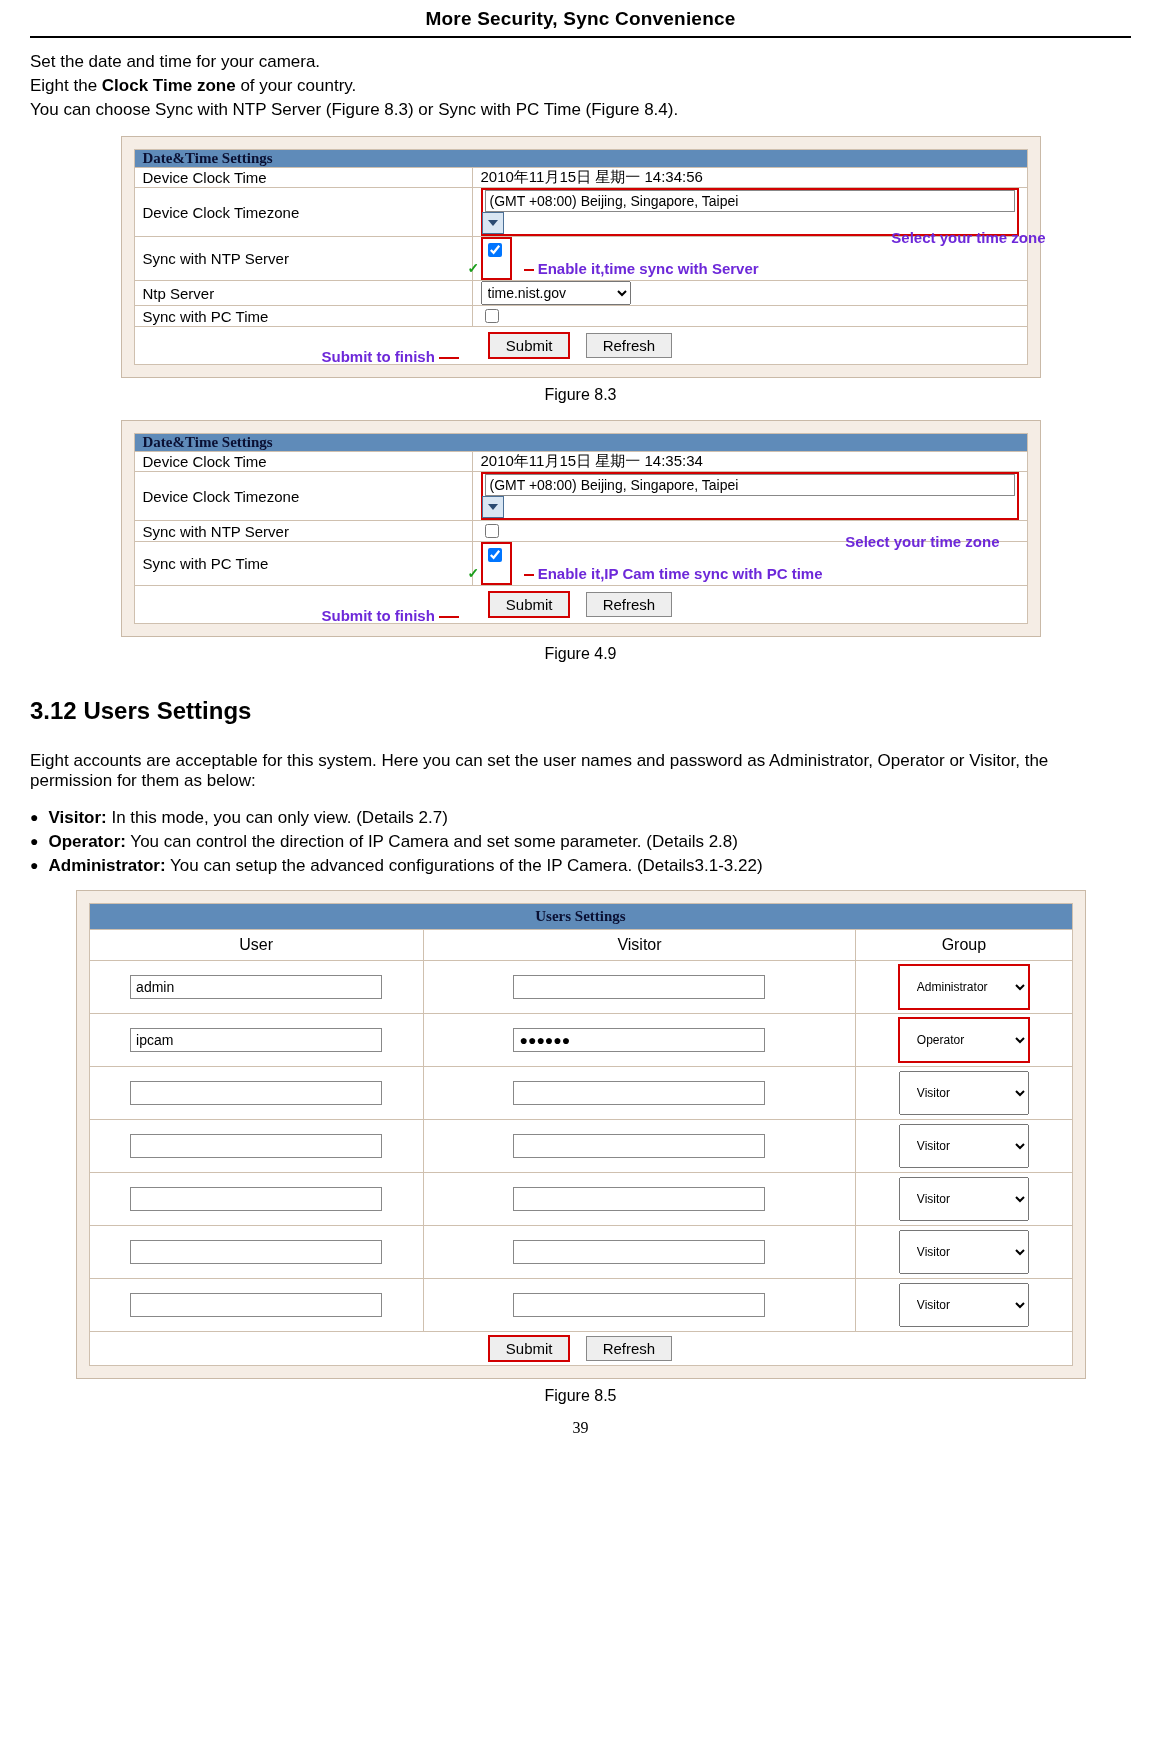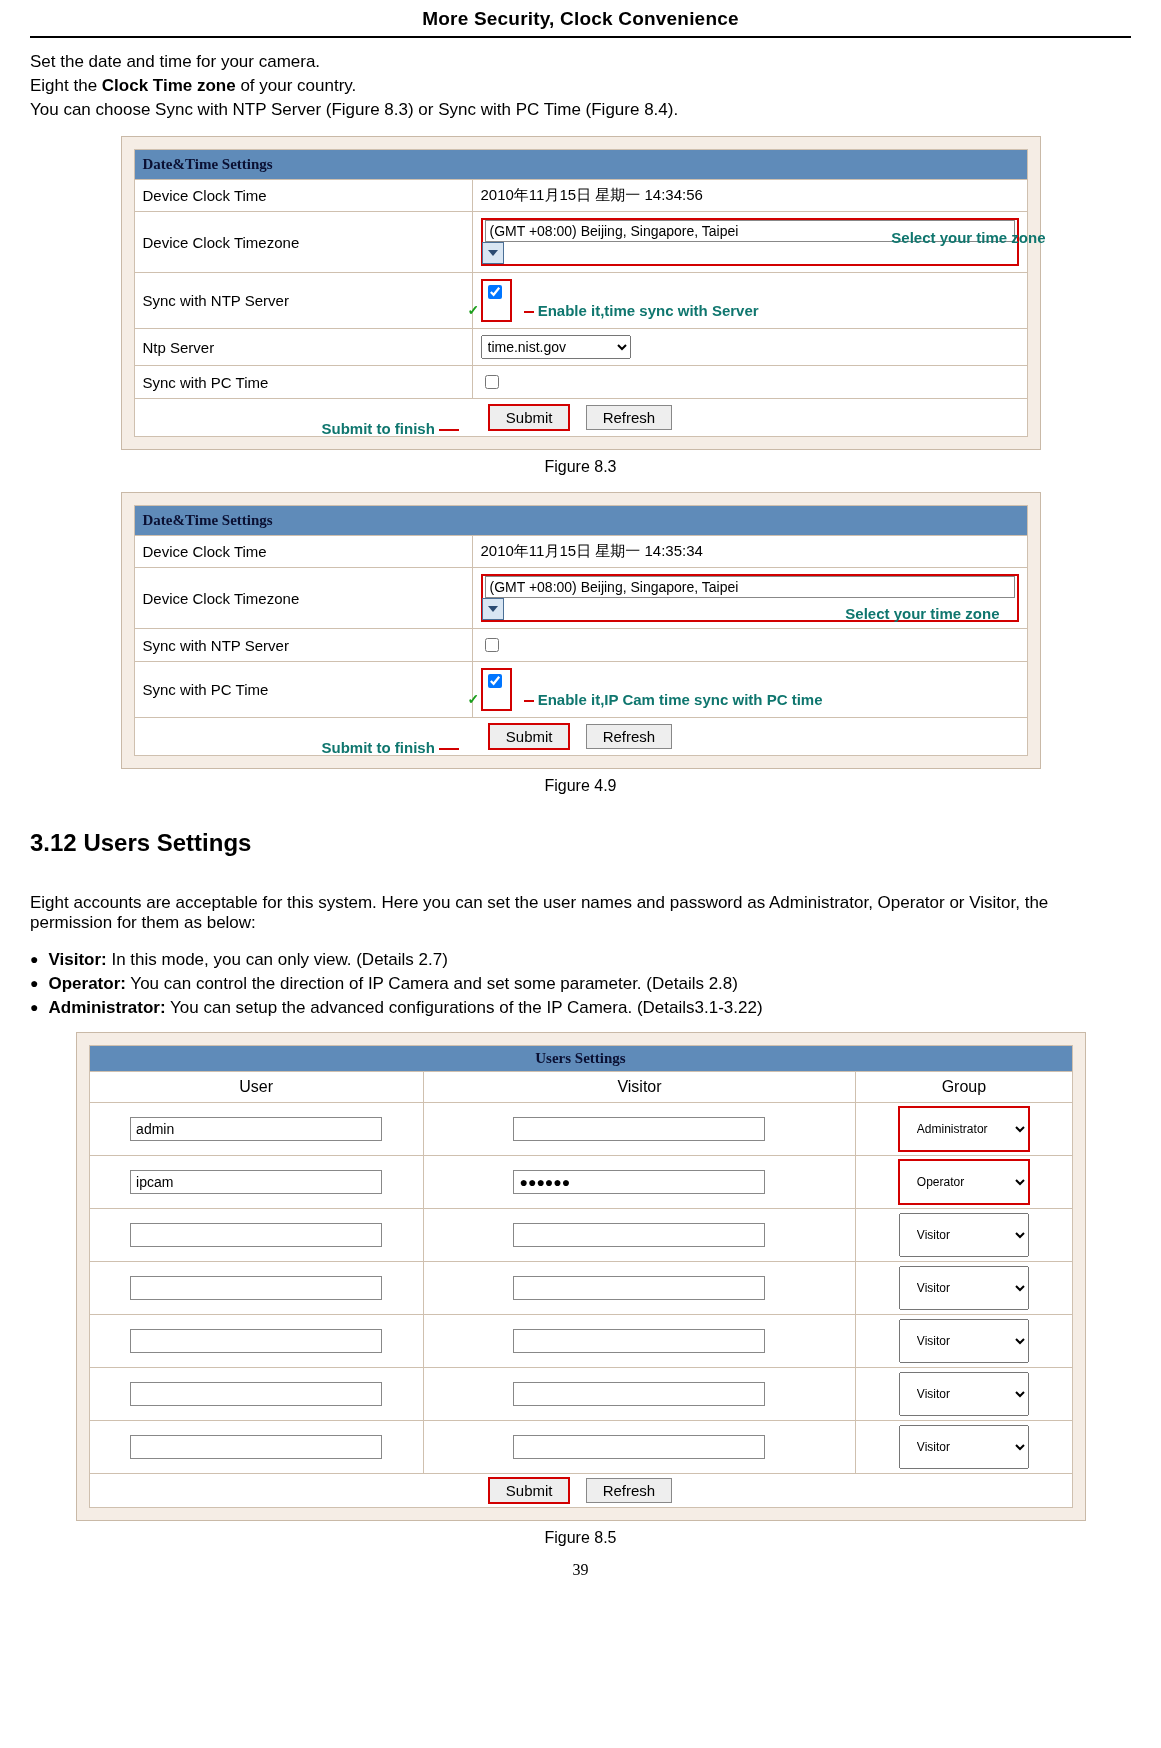--- a/index.html
+++ b/index.html
@@ -39,21 +39,21 @@
     border: 1px solid #4a6f96;
     text-align: center;
     font-family: "Times New Roman", serif;
     font-weight: bold;
     font-size: 18px;
     color: #0a1033;
     padding: 6px 0;
   }
   .dt td, .dt th {
     border: 1px solid #cfc0af;
-    padding: 6px 8px;
+    padding: 0 8px;
     font-size: 15px;
     text-align: left;
     vertical-align: middle;
   }
   .dt td.label { width: 40%; background:#fff; }
   .dt td.val { background:#fff; }
   .dt input[type="text"] { font-size: 14px; padding: 2px 4px; border:1px solid #888; }
   .dt .tz-select {
     width: 520px; font-size:14px; padding:2px;
     border:1px solid #4a6f96; background:#fff;
@@ -77,26 +77,26 @@
   }
   .ntp-sel { width:150px; font-size:14px; padding:2px; }
 
   .btn-row td { text-align:center; padding:6px 0; }
   .ui-btn {
     display:inline-block; padding:3px 16px; font-size:15px;
     border:1px solid #888; background:#eee; margin:0 6px;
   }
   .ui-btn.redframe { outline:2px solid #d20000; outline-offset:-1px; }
 
-  .annot { position:absolute; color:#0f766e; font-weight:bold; font-size:15px; white-space:nowrap; pointer-events:none; }
+  .annot { position:absolute; color:#6d28d9; font-weight:bold; font-size:15px; white-space:nowrap; pointer-events:none; }
   .annot .line { display:inline-block; border-top:2px solid #d20000; vertical-align:middle; margin:0 4px; }
 
   .caption { text-align:center; font-size:16px; margin:8px 0 14px; }
 
-  h2.section { font-size:24px; font-weight:bold; margin:34px 0 36px; }
+  h2.section { font-size:24px; font-weight:bold; margin:34px 0 26px; }
   ul.roles{ list-style:none; padding:0; margin:6px 0 10px; }
   ul.roles li{ margin:4px 0 4px 20px; text-indent:-20px; font-size:17px; }
   ul.roles li:before{ content:"\25CF"; margin-right:10px; font-size:14px; position:relative; top:-1px; }
 
   .panel-wide { width: 1010px; margin: 14px auto 6px; }
 
   .users table.ut { width:100%; border-collapse:collapse; background:#fff; }
   .ut td, .ut th { border:1px solid #cfc0af; padding:4px 6px; font-size:15px; text-align:center; }
   .ut-title { background:#5f8bb9; border:1px solid #4a6f96; text-align:center;
     font-family:"Times New Roman",serif; font-weight:bold; font-size:18px; color:#0a1033; padding:6px 0; }
@@ -109,21 +109,21 @@
   .ut .grp-cell.red select{ outline:2px solid #d20000; outline-offset:-1px; }
 
   .page-num { text-align:center; font-size:16px; margin-top:14px;font-family:Liberation Serif, serif; }
   .tz-box{ border:2px solid #d20000; padding:0 2px; display:inline-block; }
 </style>
 </head>
 <body>
 
 <div class="page">
 
-  <div class="page-header">More Security, Clock Convenience</div>
+  <div class="page-header">More Security, Sync Convenience</div>
 
   <div class="intro">
     <p>Set the date and time for your camera.</p>
     <p>
       <span>Eight the </span><b>Clock Time zone</b><span> of your country.</span>
     </p>
     <p>You can choose Sync with NTP Server (Figure 8.3) or Sync with PC Time (Figure 8.4).</p>
   </div>
 
   <div class="panel-wrap">

